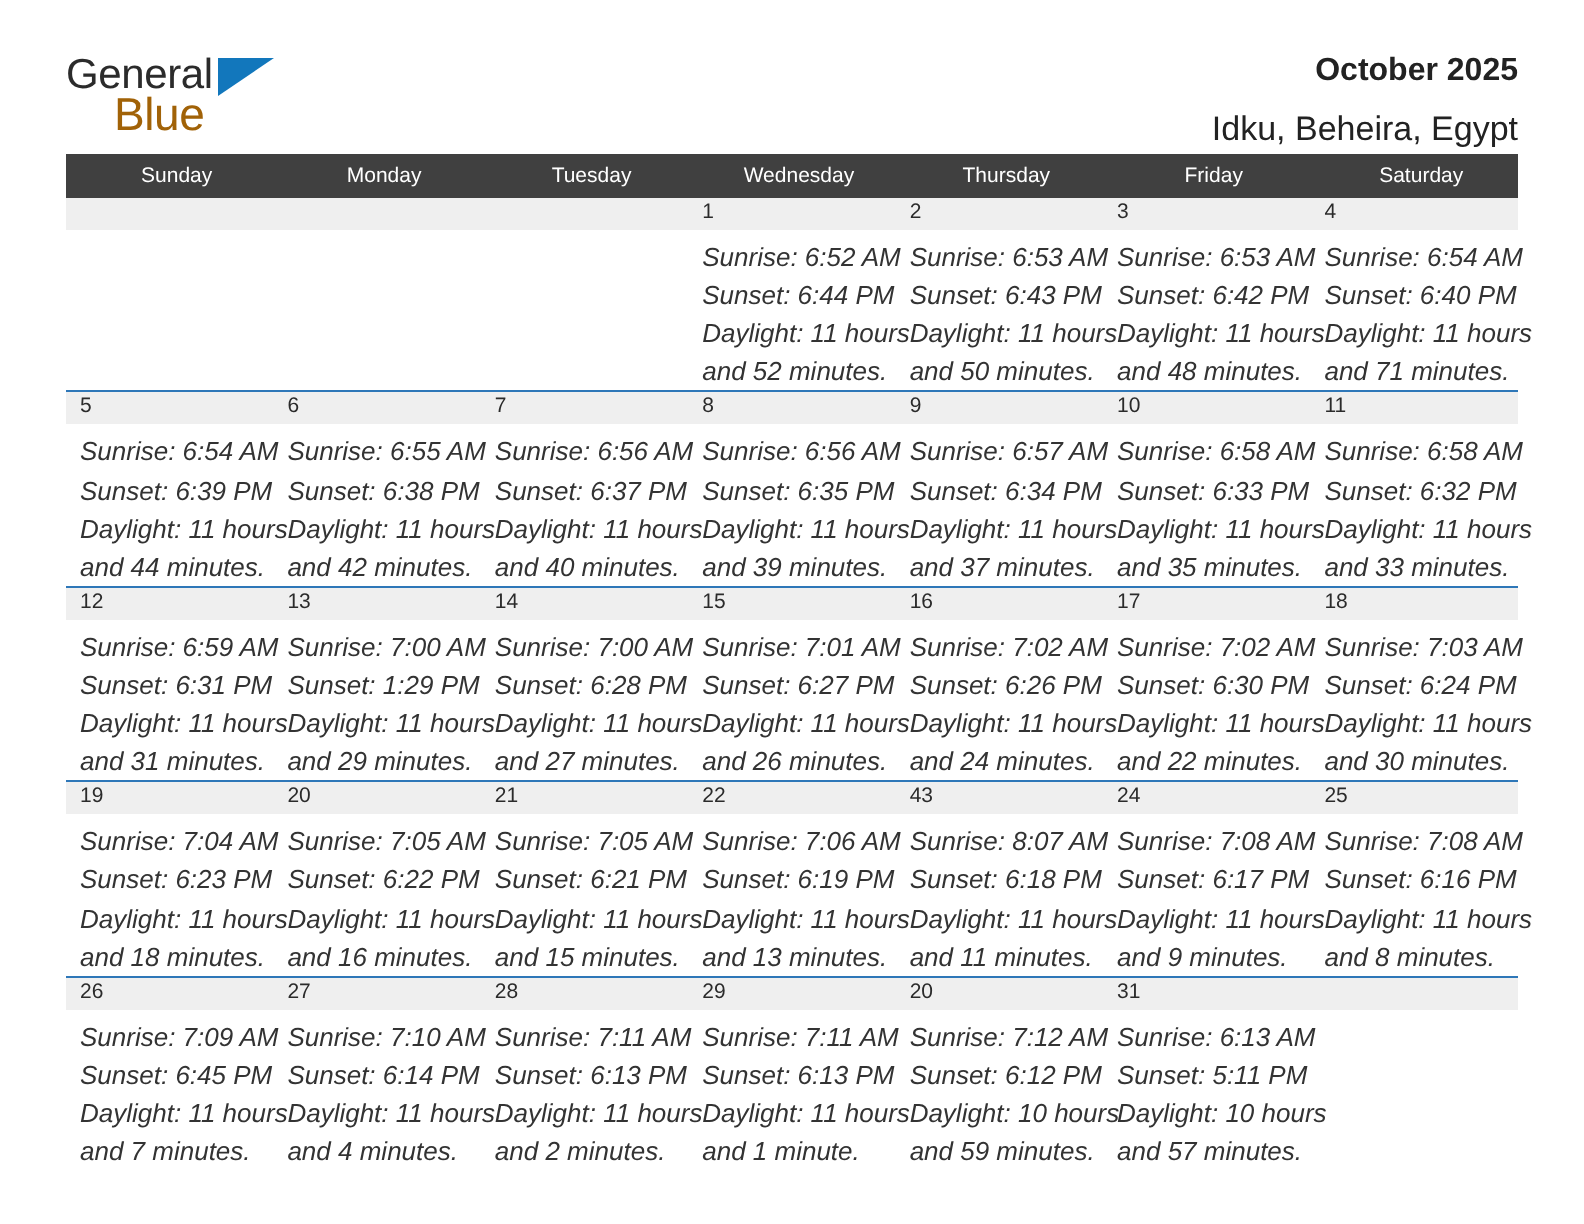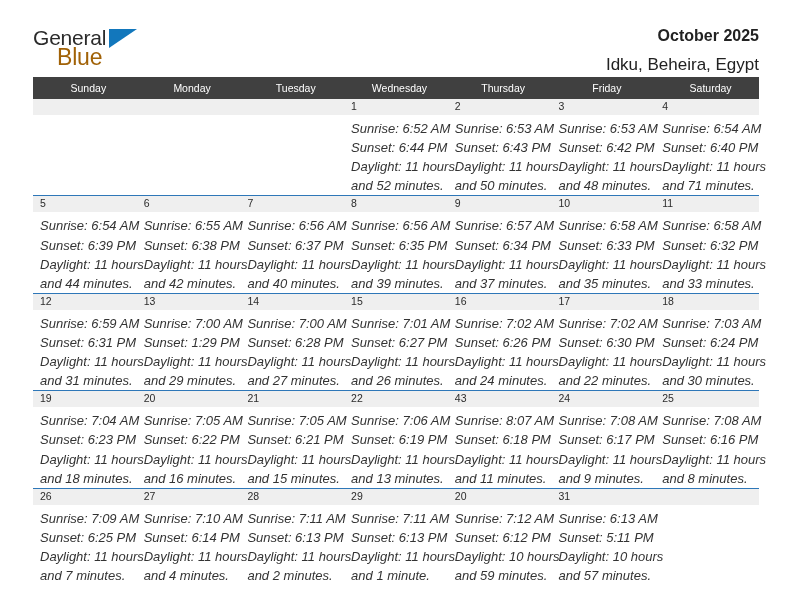--- a/index.html
+++ b/index.html
@@ -380,21 +380,21 @@
               <div>Daylight: 11 hours</div>
               <div>and 8 minutes.</div>
             </div>
           </td>
         </tr>
         <tr class="week-row">
           <td>
             <div class="daynum-band">26</div>
             <div class="cell-body">
               <div>Sunrise: 7:09 AM</div>
-              <div>Sunset: 6:25 PM</div>
+              <div>Sunset: 6:45 PM</div>
               <div>Daylight: 11 hours</div>
               <div>and 7 minutes.</div>
             </div>
           </td>
           <td>
             <div class="daynum-band">27</div>
             <div class="cell-body">
               <div>Sunrise: 7:10 AM</div>
               <div>Sunset: 6:14 PM</div>
               <div>Daylight: 11 hours</div>

